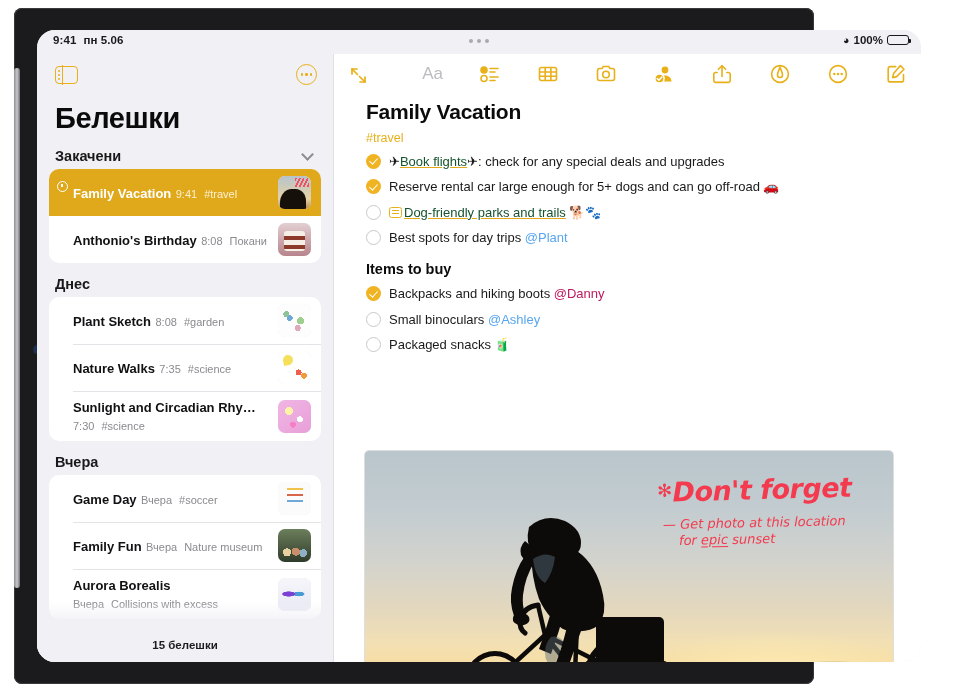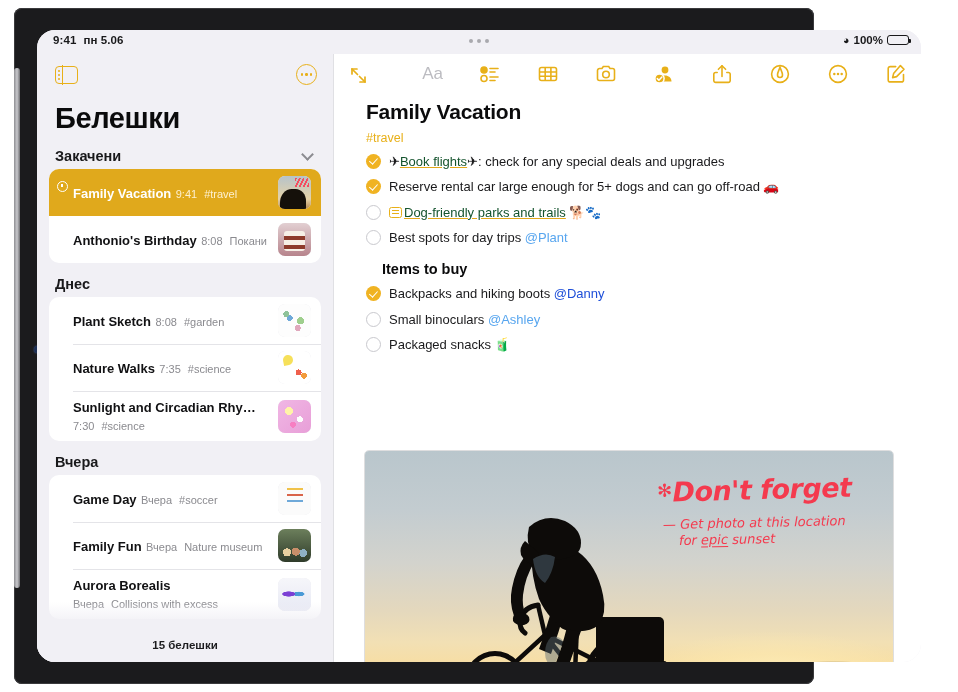--- a/index.html
+++ b/index.html
@@ -233,35 +233,35 @@
     width: 3.6px; height: 7px;
     border-right: 1.8px solid #fff; border-bottom: 1.8px solid #fff;
     transform: rotate(42deg);
   }
   .item-text { white-space: nowrap; }
   .link-note {
     color: #14532d; text-decoration: underline;
     text-decoration-color: #e3a81a; cursor: pointer;
   }
   .mention { color: #58a6ef; }
-  .mention.dim { color: #1d4ed8; }
+  .mention.dim { color: #be185d; }
   .emoji { font-size: 13px; }
   .note-link-icon {
     display: inline-block; width: 13px; height: 11px;
     border: 1.4px solid #e8b019; border-radius: 2.5px;
     position: relative; vertical-align: -1px; margin-right: 2px;
   }
   .note-link-icon::after {
     content: ""; position: absolute; left: 2px; top: 2px;
     width: 7px; height: 1.3px; background: #e8b019;
     box-shadow: 0 3px 0 #e8b019;
   }
 
   #items-heading {
-    margin: 12px 0 6px 48px;
+    margin: 12px 0 6px 32px;
     font-size: 14.5px; font-weight: bold; color: #0b0b0c;
   }
 
   
   #photo-wrap {
     position: absolute; left: 30px; top: 352px;
     width: 530px; height: 268px;
     border-radius: 5px; overflow: hidden;
     border: 1px solid #dededf;
   }

